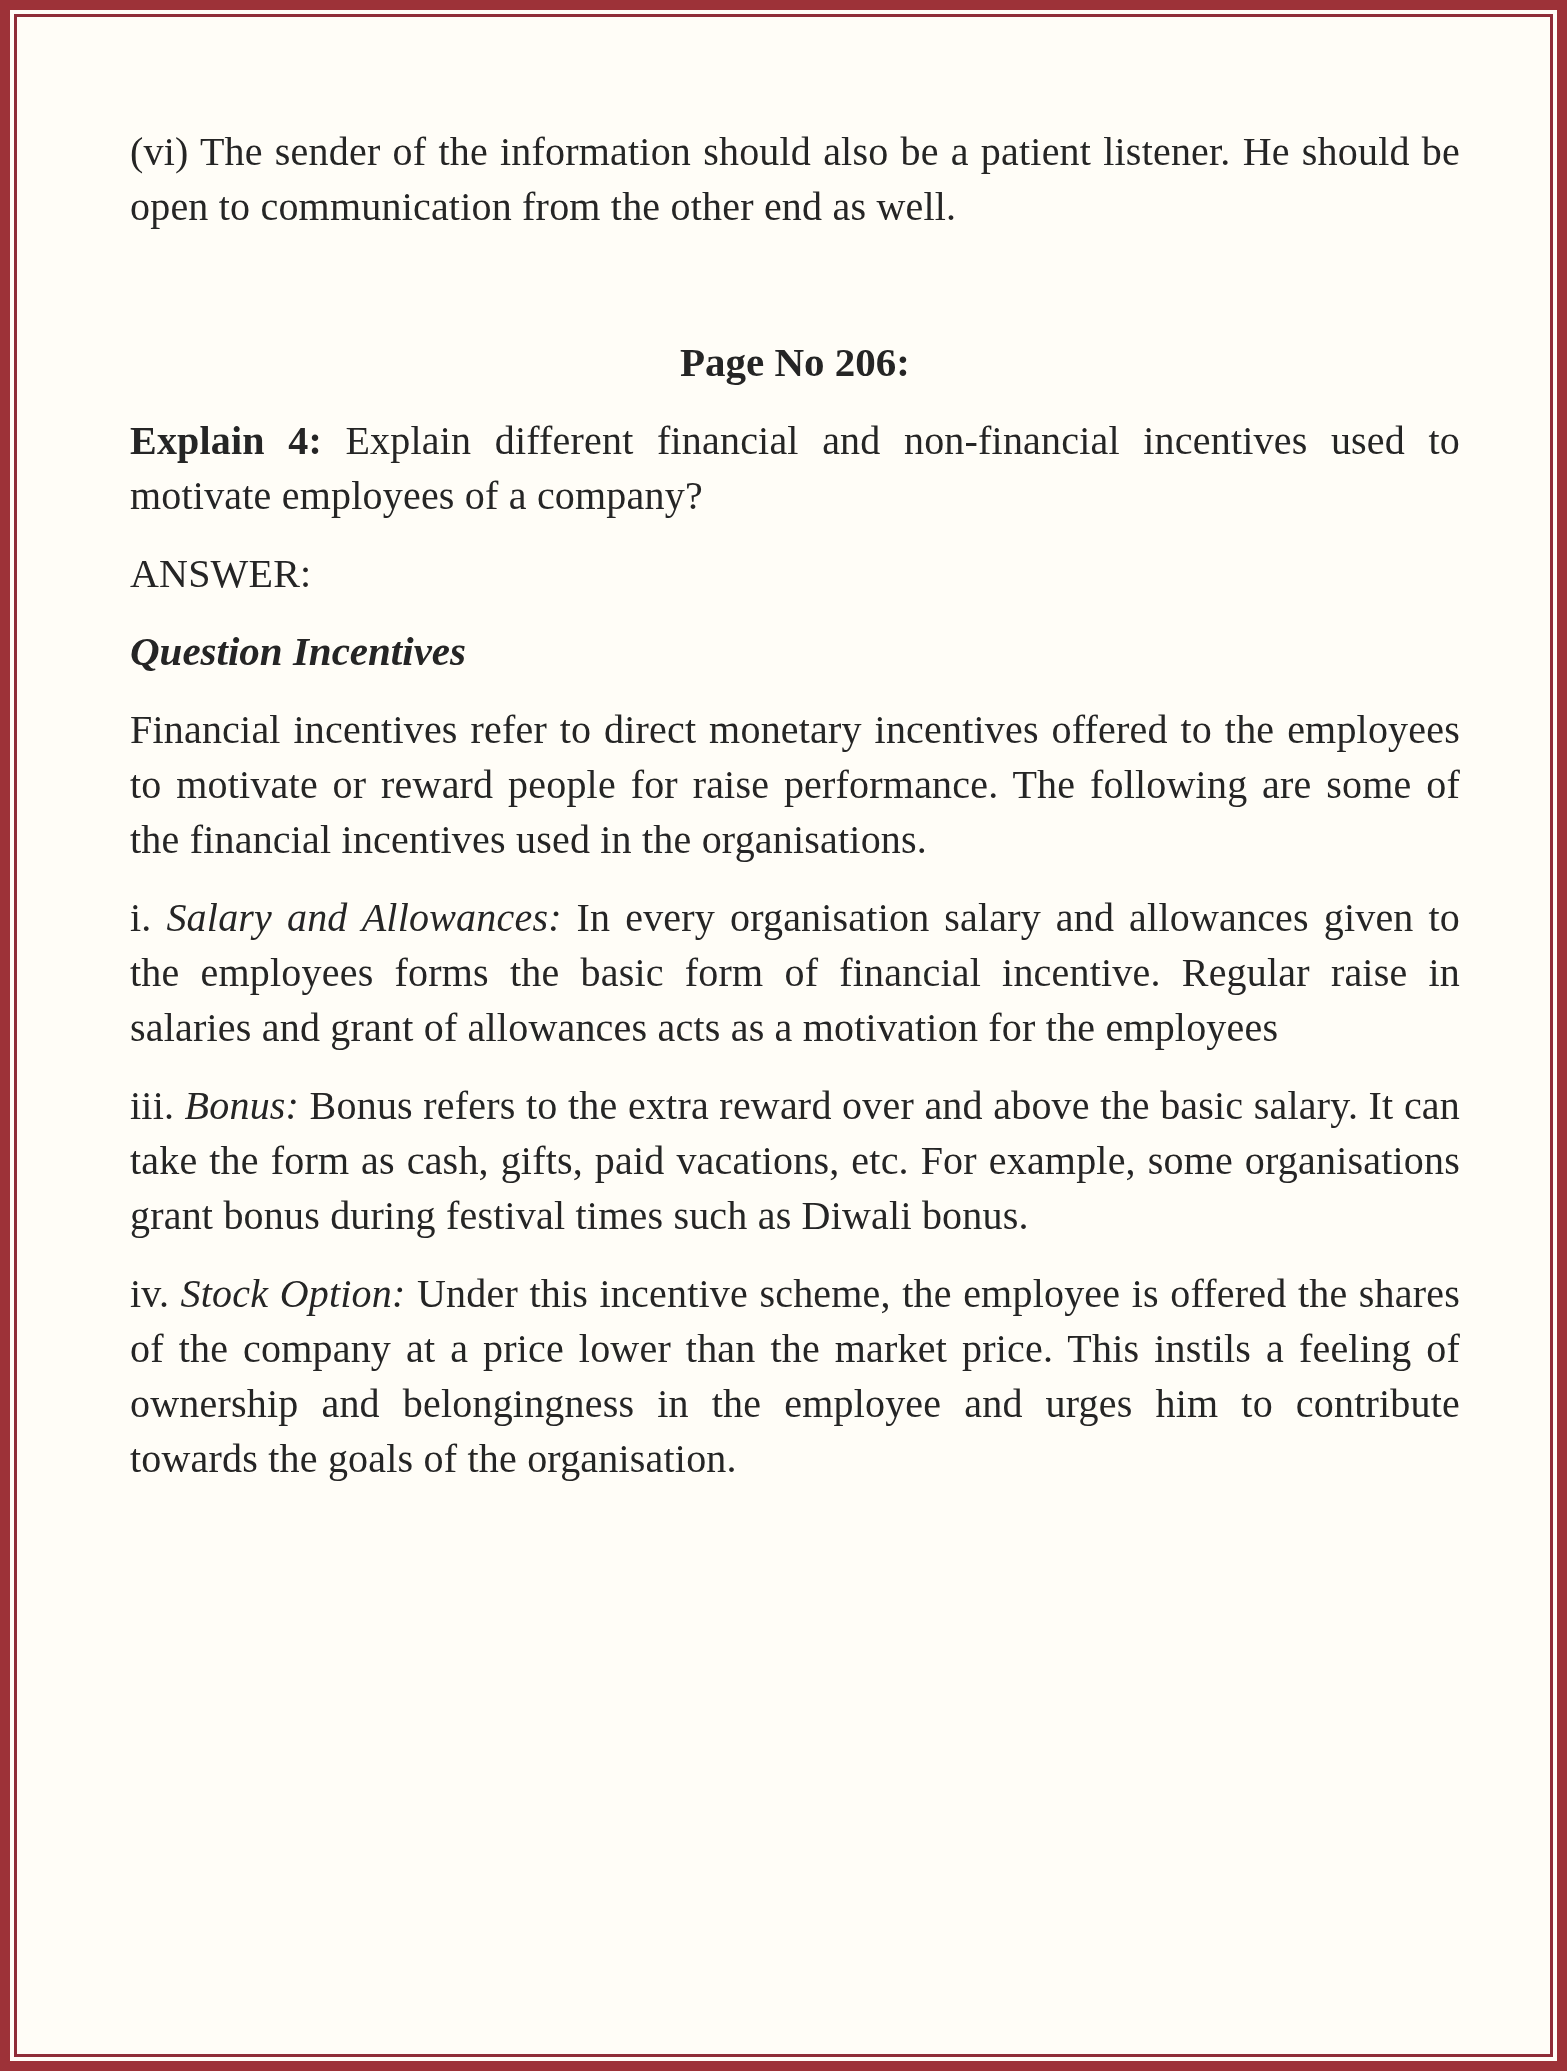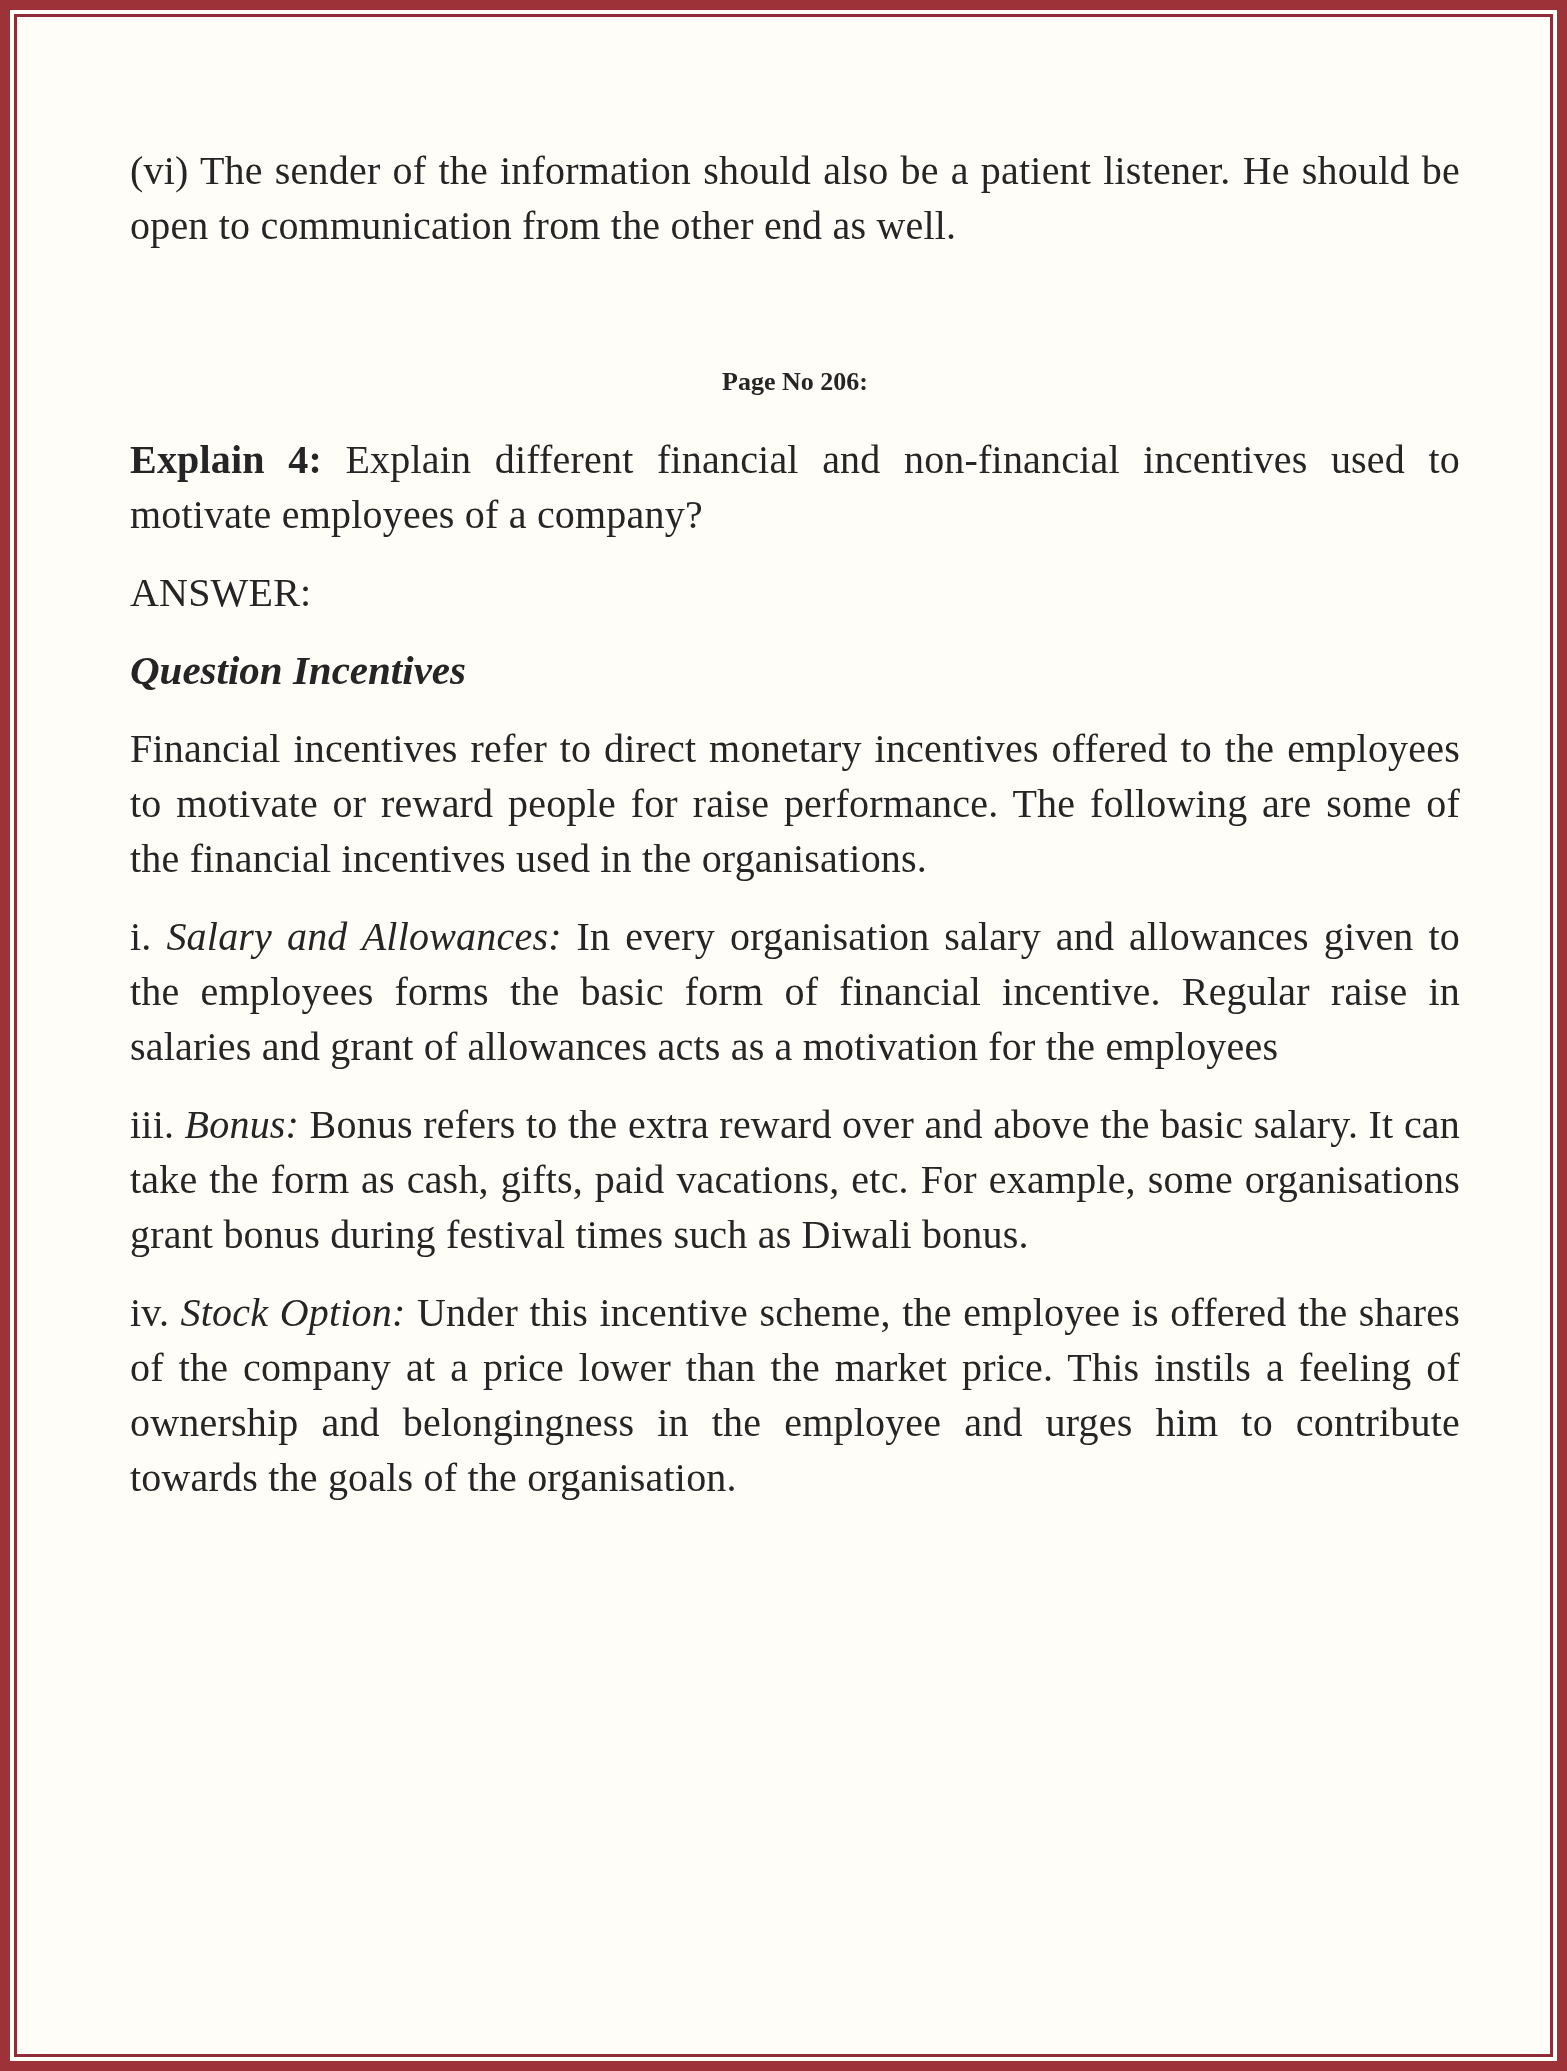--- a/index.html
+++ b/index.html
@@ -25,36 +25,36 @@
   .frame-inner {
     position: absolute;
     inset: 14px;
     border: 3px solid var(--red-inner, #8f2d38);
     box-sizing: border-box;
     pointer-events: none;
   }
   .content {
     position: absolute;
     left: 130px;
-    top: 143px;
+    top: 124px;
     width: 1330px;
   }
   .para {
     font-size: 40px;
     line-height: 55px;
     margin: 0 0 23px 0;
     text-align: justify;
     letter-spacing: 0.2px;
   }
   .para.no-justify {
     text-align: left;
     margin-top: 16px;
   }
   .page-heading {
-    font-size: 26px;
+    font-size: 41px;
     line-height: 55px;
     font-weight: bold;
     text-align: center;
     margin: 101px 0 23px 0;
   }
   .section-heading {
     font-size: 41px;
     line-height: 55px;
     font-weight: bold;
     font-style: italic;

